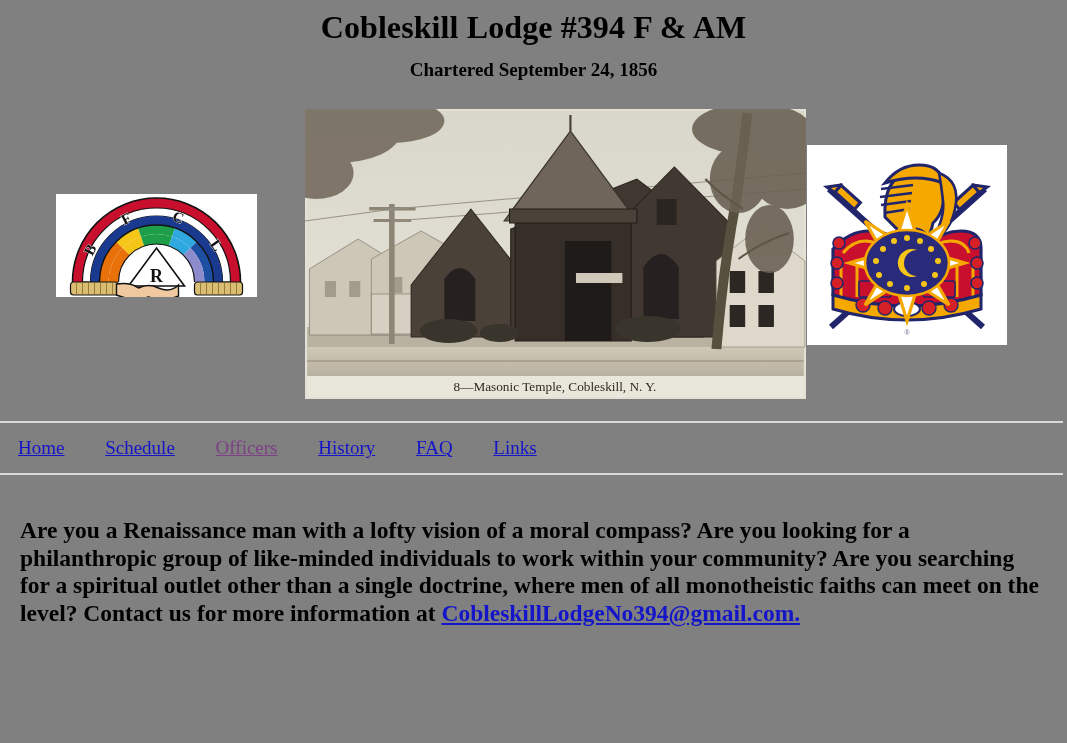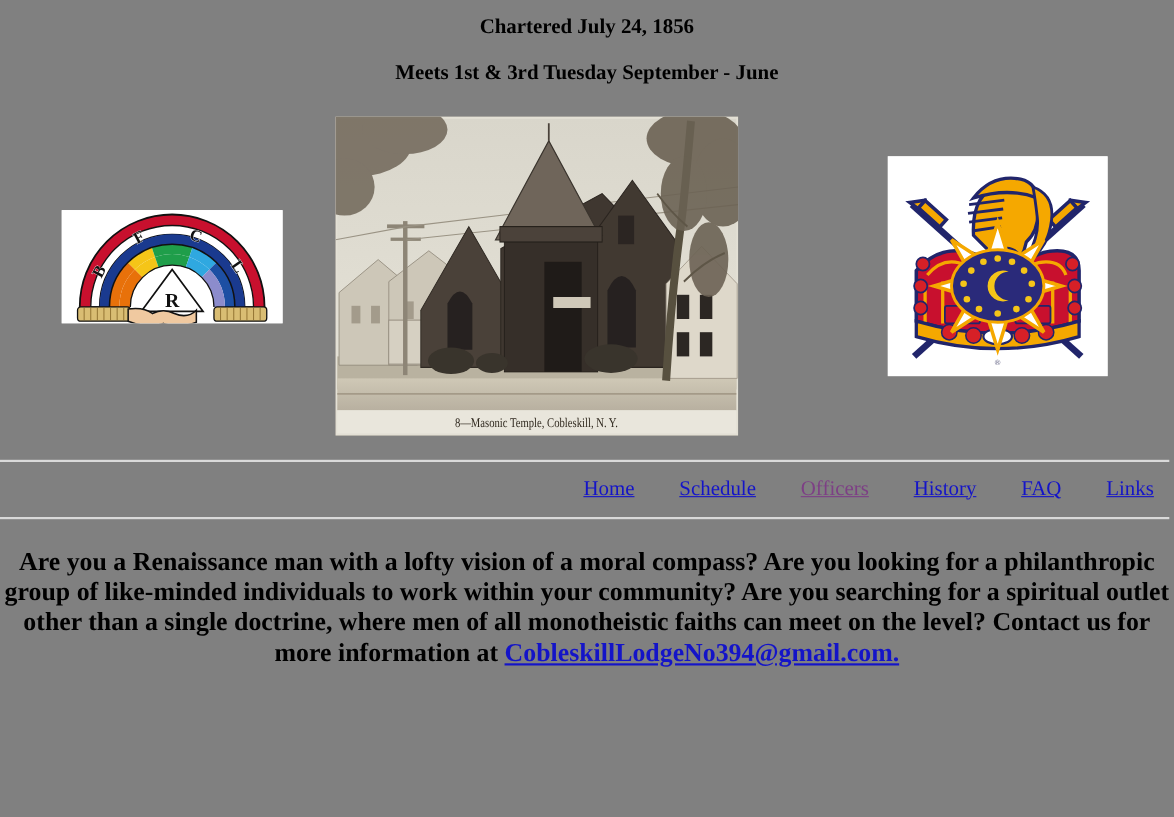--- a/index.html
+++ b/index.html
@@ -49,21 +49,21 @@
   }
   .rainbow-box {
     left: 56px;
     top: 85px;
     width: 201px;
     height: 103px;
   }
   .photo-box {
     left: 305px;
     top: 0px;
-    width: 366px;
+    width: 501px;
     height: 290px;
     background: #cfcabb;
   }
   .demolay-box {
     left: 807px;
     top: 36px;
     width: 200px;
     height: 200px;
   }
   .img-box svg { display: block; width: 100%; height: 100%; }
@@ -71,54 +71,54 @@
   
   .rule {
     height: 2px;
     background: #d9d9d9;
     width: 1063px;
     margin: 0;
   }
 
   
   .nav {
-    text-align: right;
+    text-align: left;
     padding: 14px 0 14px 0;
     font-size: 19px;
   }
   .nav a {
     color: #1414c8;
     text-decoration: underline;
     margin: 0 18px;
     font-family: "Liberation Serif", "DejaVu Serif", serif;
   }
   .nav a.visited {
     color: #7d3f85;
   }
 
   
   .pitch {
-    text-align: center;
+    text-align: left;
     font-size: 23.5px;
     font-weight: bold;
     line-height: 1.18;
     padding: 26px 4px 0 4px;
-    margin: 0;
+    margin: 16px;
   }
   .pitch a {
     color: #1414c8;
     text-decoration: underline;
   }
 </style>
 </head>
 <body>
 
 <div class="header">
-  <p class="subline">Chartered July 24, 1856</p>
-  <p class="subline">Meets 1st &amp; 3rd Tuesday September - June</p>
+  <h1 class="site-title">Cobleskill Lodge #394 F &amp; AM</h1>
+  <p class="subline">Chartered September 24, 1856</p>
 </div>
 
 <div class="image-row">
 
   <div class="img-box rainbow-box">
     <svg viewBox="0 0 201 103" preserveAspectRatio="xMidYMid meet">
       <rect x="0" y="0" width="201" height="103" fill="#ffffff"></rect>
       <g transform="translate(100.5,88)">
 
         <path d="M -84 0 A 84 84 0 0 1 84 0 L 74 0 A 74 74 0 0 0 -74 0 Z" fill="#c8102e"></path>

